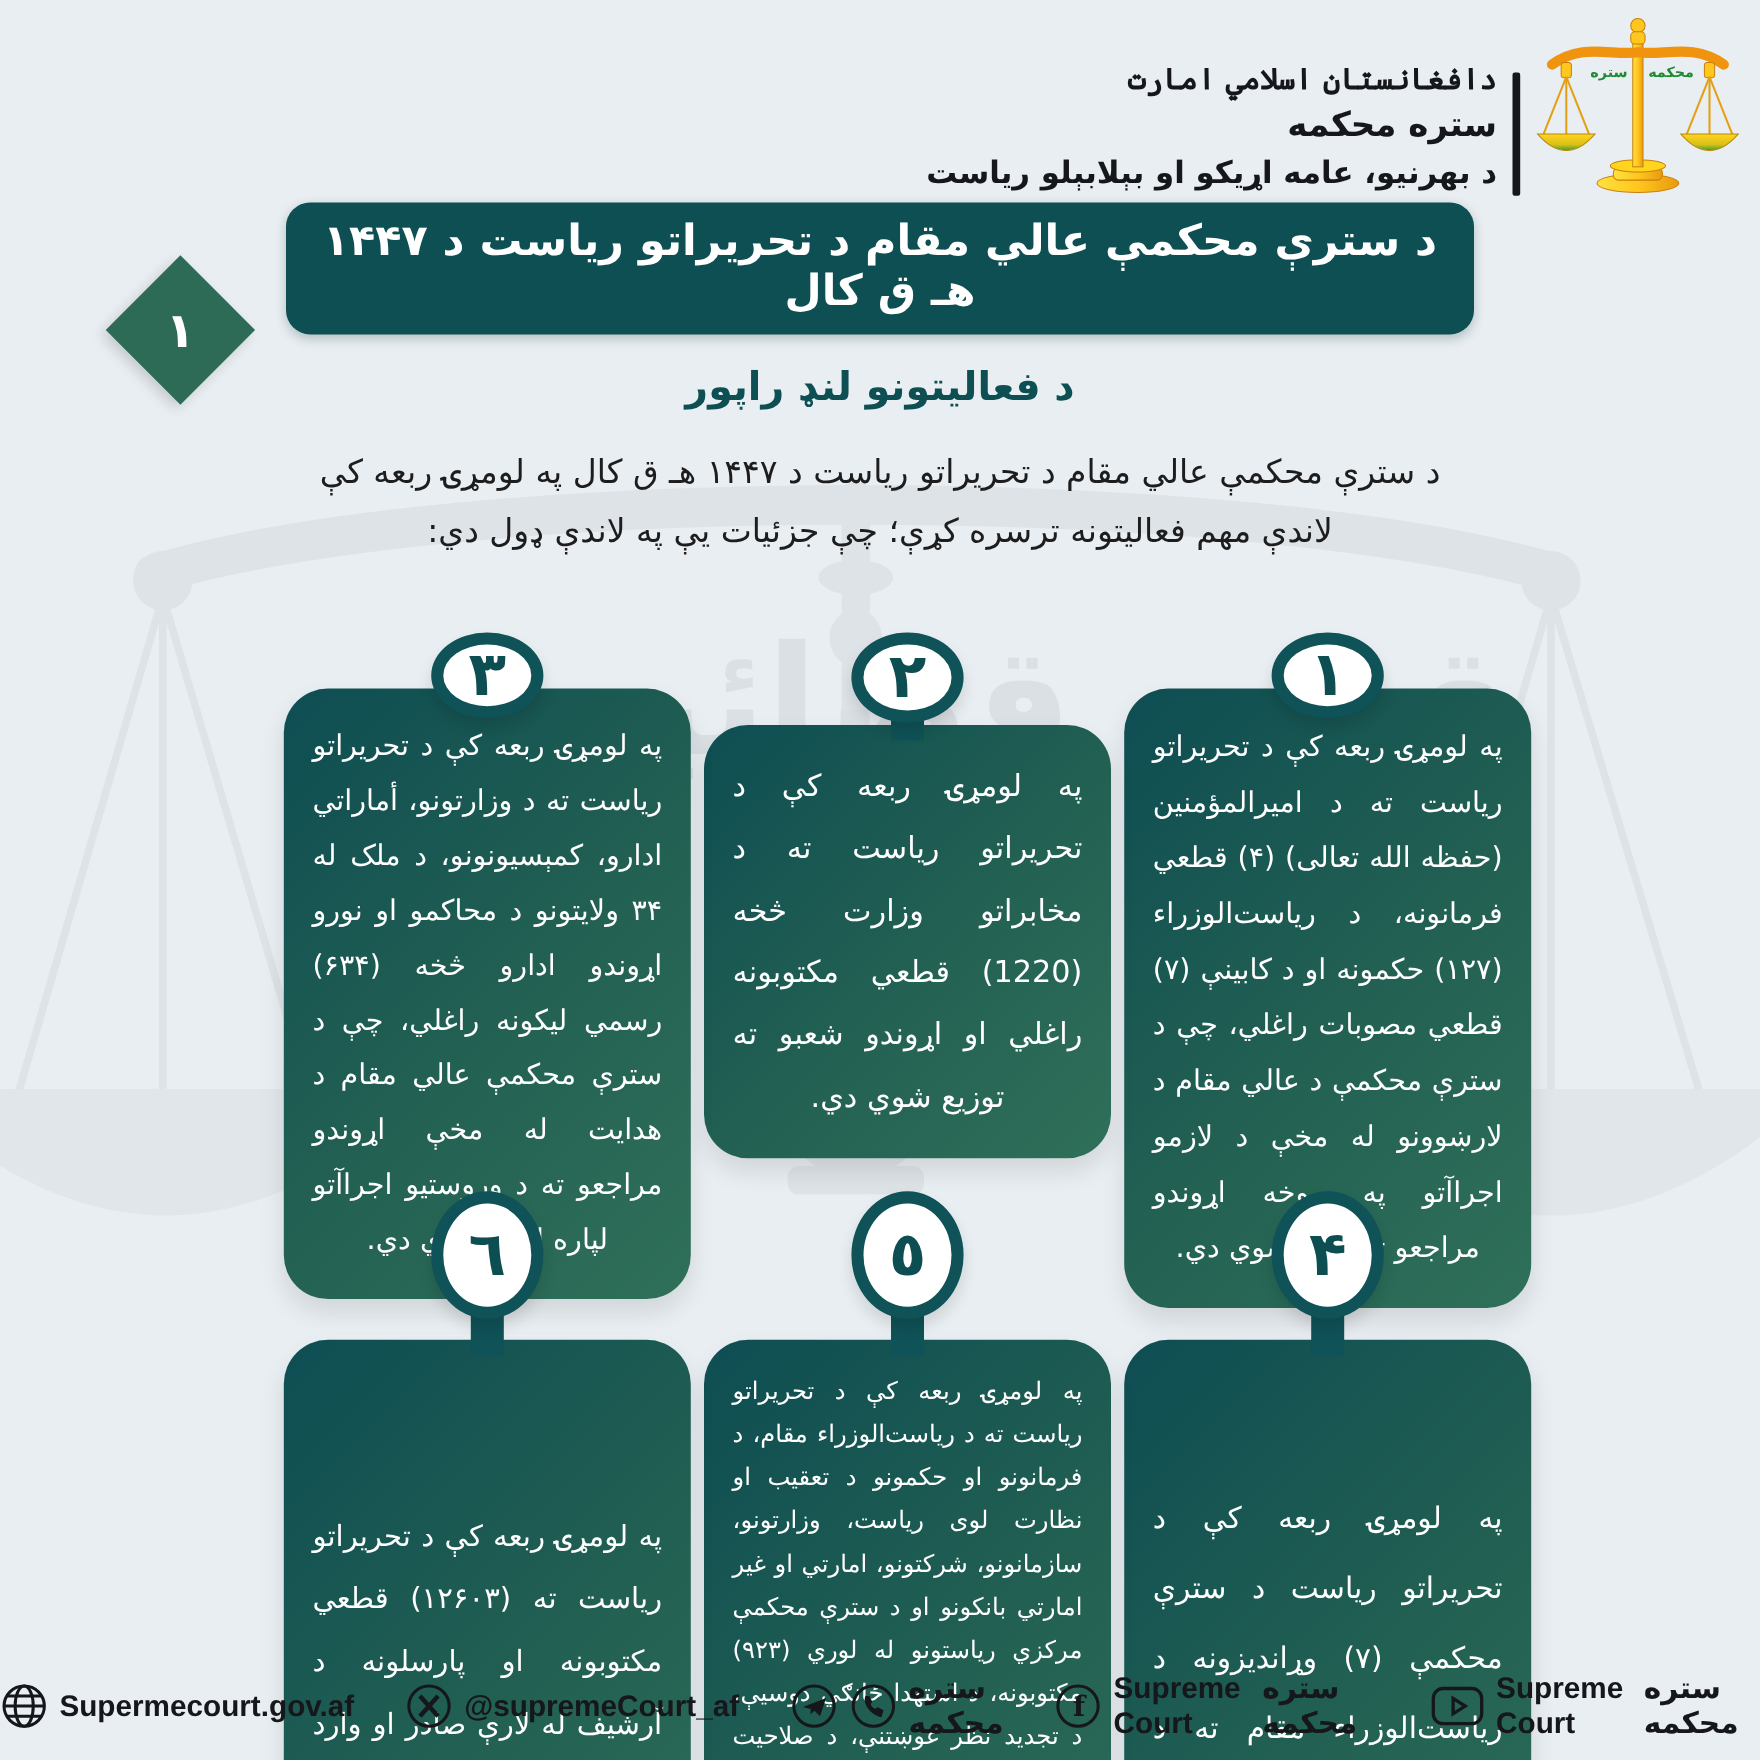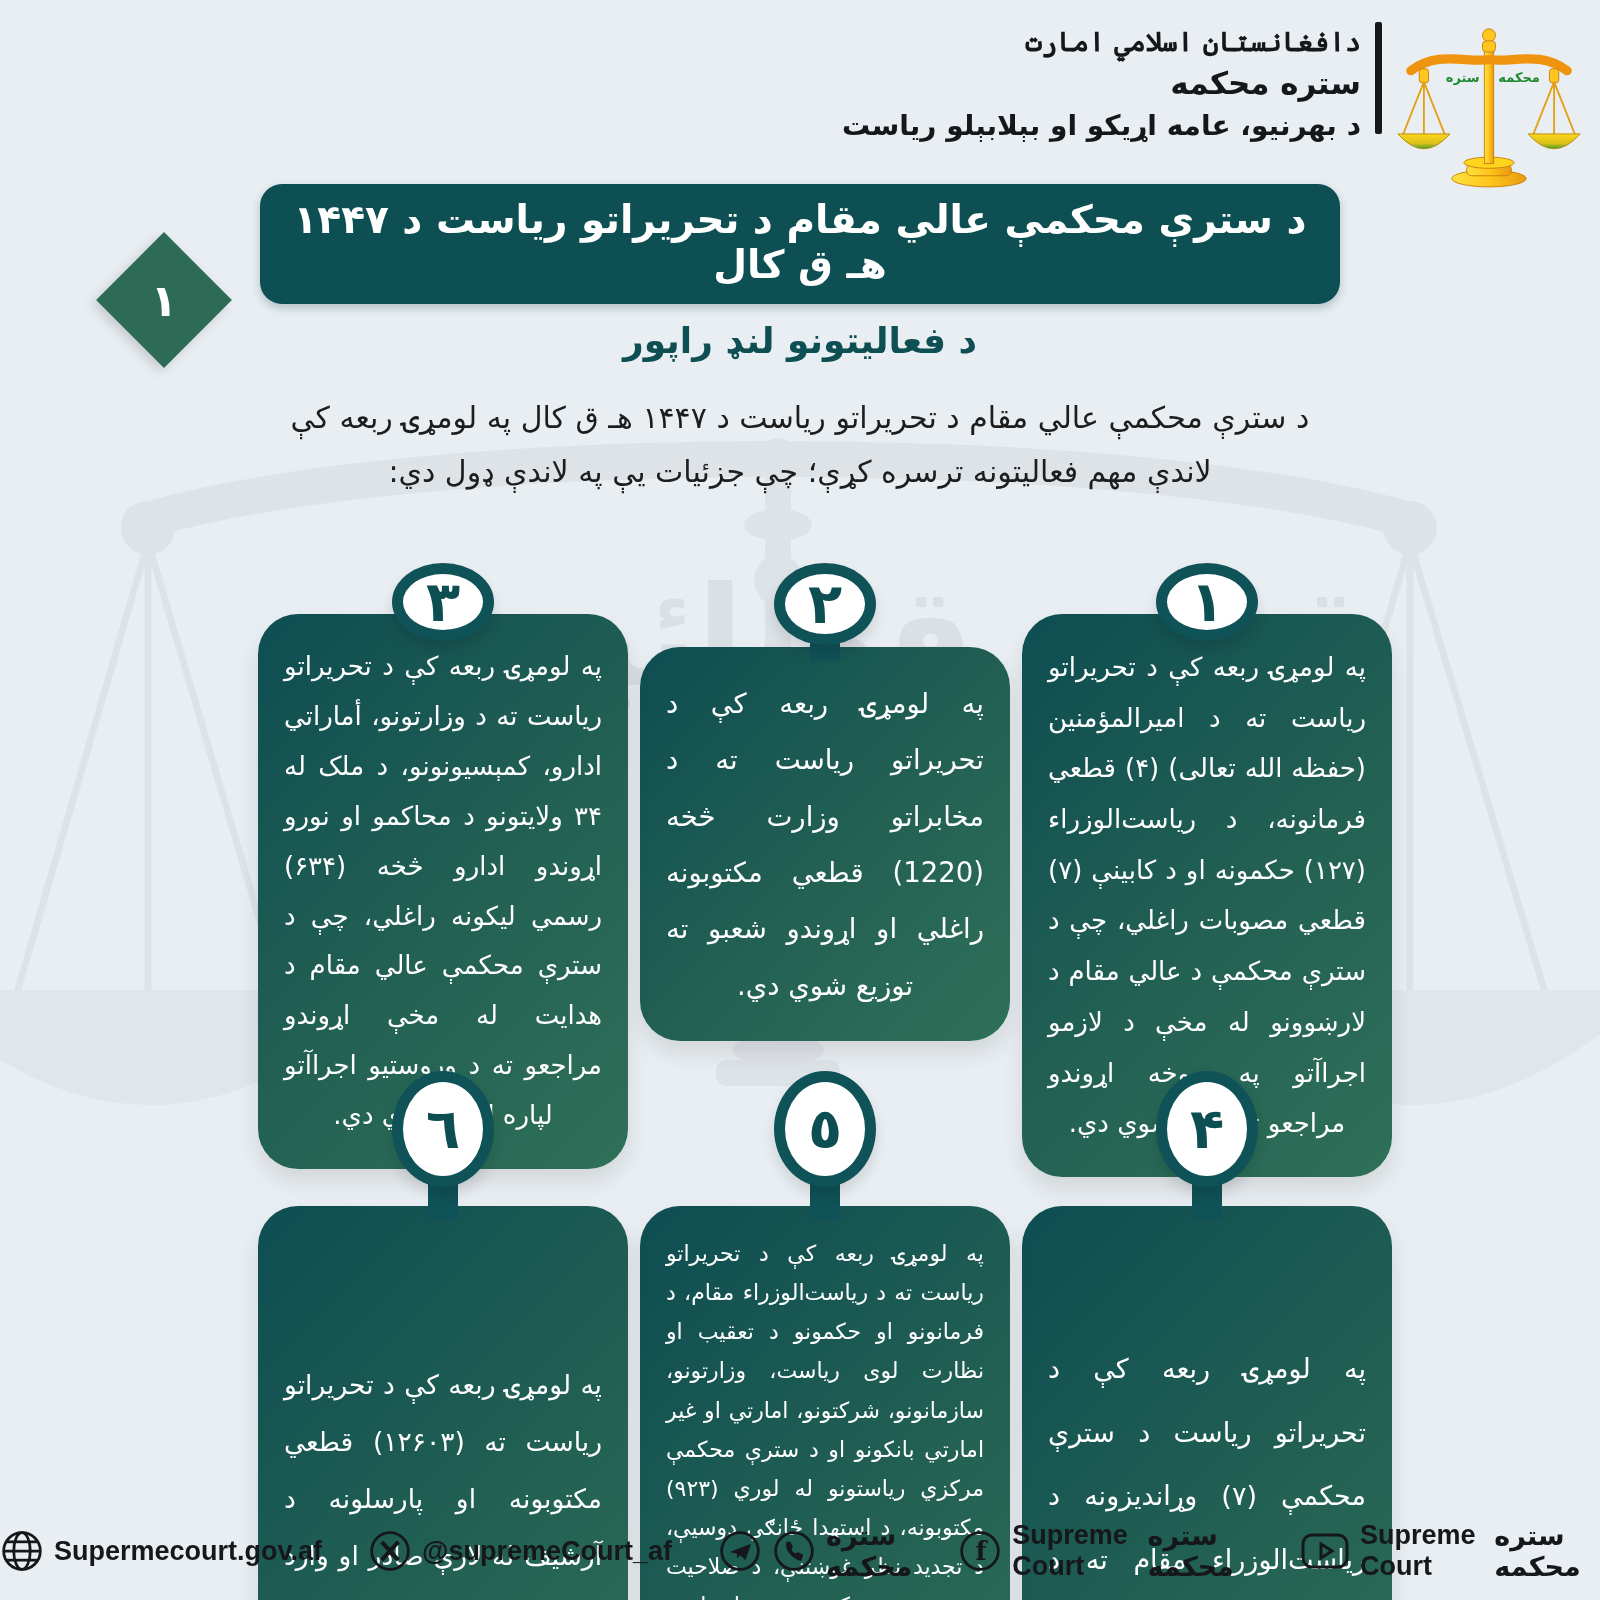--- a/index.html
+++ b/index.html
@@ -8,33 +8,33 @@
     position:relative; overflow:hidden;
     background:#e9eef2;
     font-family:"DejaVu Sans", sans-serif;
     color:#1c1c1c;
   }
   
   .watermark { position:absolute; top:430px; left:0; width:1600px; height:1120px; z-index:0; opacity:.6; }
   .watermark text { font-family:"DejaVu Sans", sans-serif; font-weight:bold; }
   
   .header { position:relative; z-index:2; display:flex; flex-direction:row; direction:ltr;
-            justify-content:flex-end; align-items:flex-start; padding:22px 10px 0 0; height:178px; }
+            justify-content:flex-end; align-items:flex-end; padding:22px 10px 0 0; height:178px; }
   .header-text { text-align:right; direction:rtl; margin-left:16px; line-height:1.45; }
   .h-callig { font-family:"DejaVu Serif", serif; font-weight:bold; font-size:27px; color:#15171a; letter-spacing:-1px; }
   .h-org   { font-weight:bold; font-size:31px; color:#15171a; }
   .h-dept  { font-weight:bold; font-size:28px; color:#15171a; }
   .h-bar { width:7px; height:112px; background:#15171a; margin:0 14px; border-radius:2px; flex:0 0 auto; }
   .h-logo { width:186px; height:168px; flex:0 0 auto; margin-right:8px; }
   
   .title-bar { position:relative; z-index:2; width:1080px; margin:6px auto 0 auto; background:#0d4f52;
                border-radius:22px; padding:13px 10px 17px 10px; text-align:center;
                box-shadow:0 4px 10px rgba(10,60,60,.25); }
   .title-bar span { color:#ffffff; font-size:39px; font-weight:bold; }
-  .subtitle { position:relative; z-index:2; text-align:center; margin-top:16px;
+  .subtitle { position:relative; z-index:2; text-align:center; margin-top:28px;
               font-size:36px; font-weight:bold; color:#0d4f52; }
   .page-diamond { position:absolute; z-index:3; left:116px; top:252px; width:96px; height:96px;
                   background:#2d6b57; transform:rotate(45deg); box-shadow:0 6px 12px rgba(0,0,0,.15);
                   display:flex; align-items:center; justify-content:center; }
   .page-diamond span { transform:rotate(-45deg); color:#fff; font-size:44px; font-weight:bold; }
   
   .intro { position:relative; z-index:2; width:1090px; margin:30px auto 0 auto; text-align:center;
            font-size:30px; line-height:1.8; color:#1d1d1d; font-weight:500; }
   
   .cards { position:relative; z-index:2; direction:rtl; width:1134px; margin:64px 208px 0 auto;

